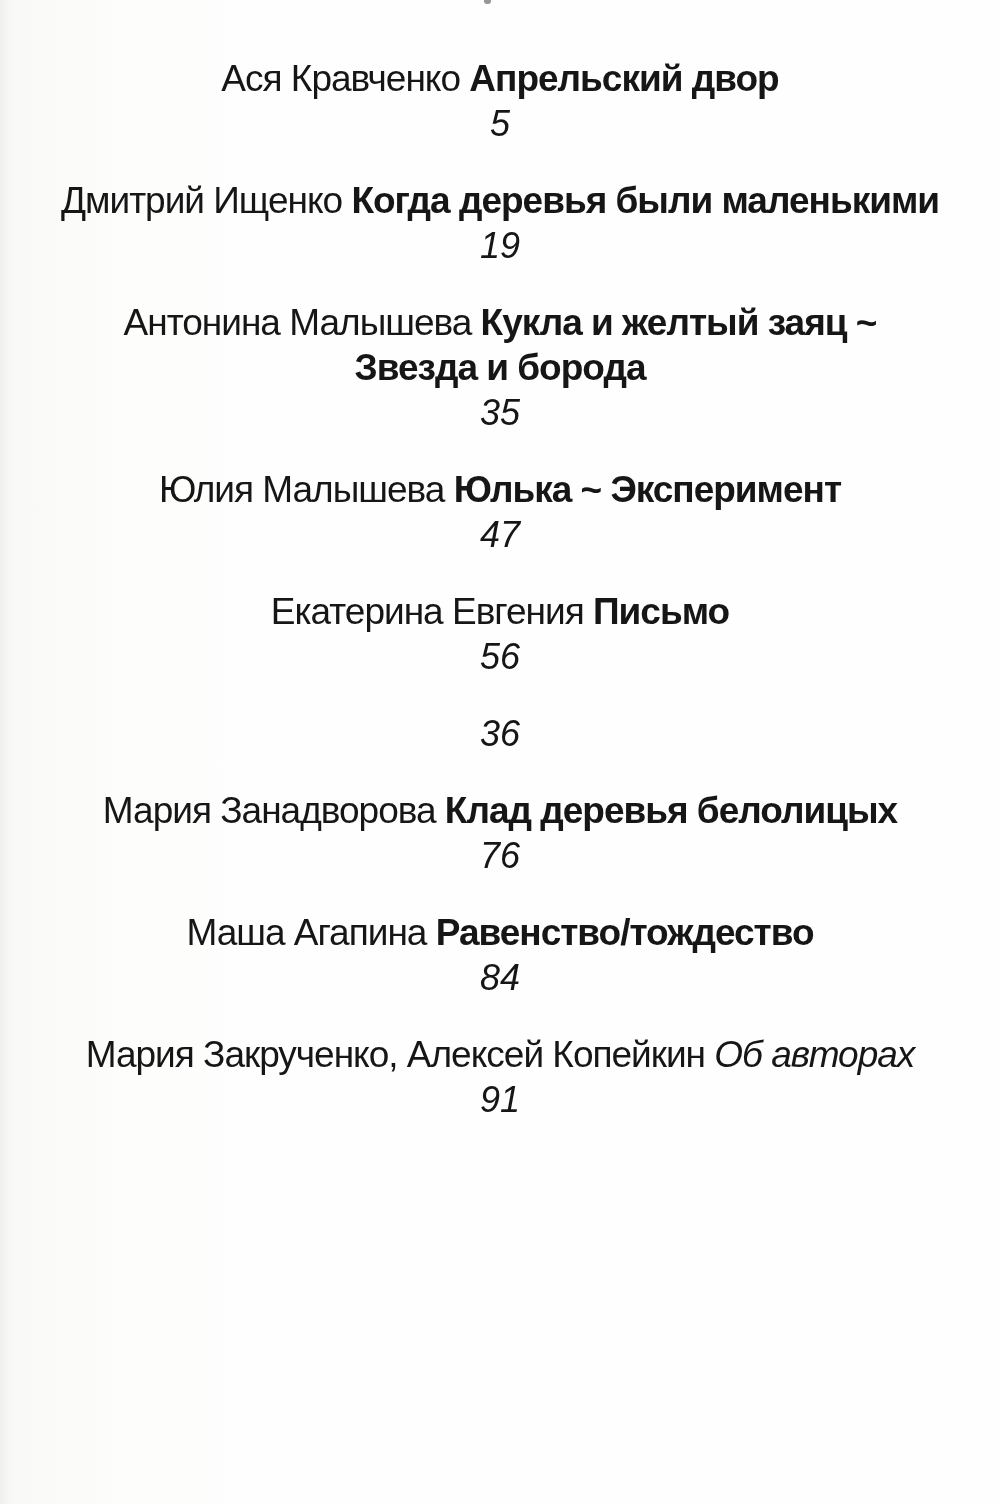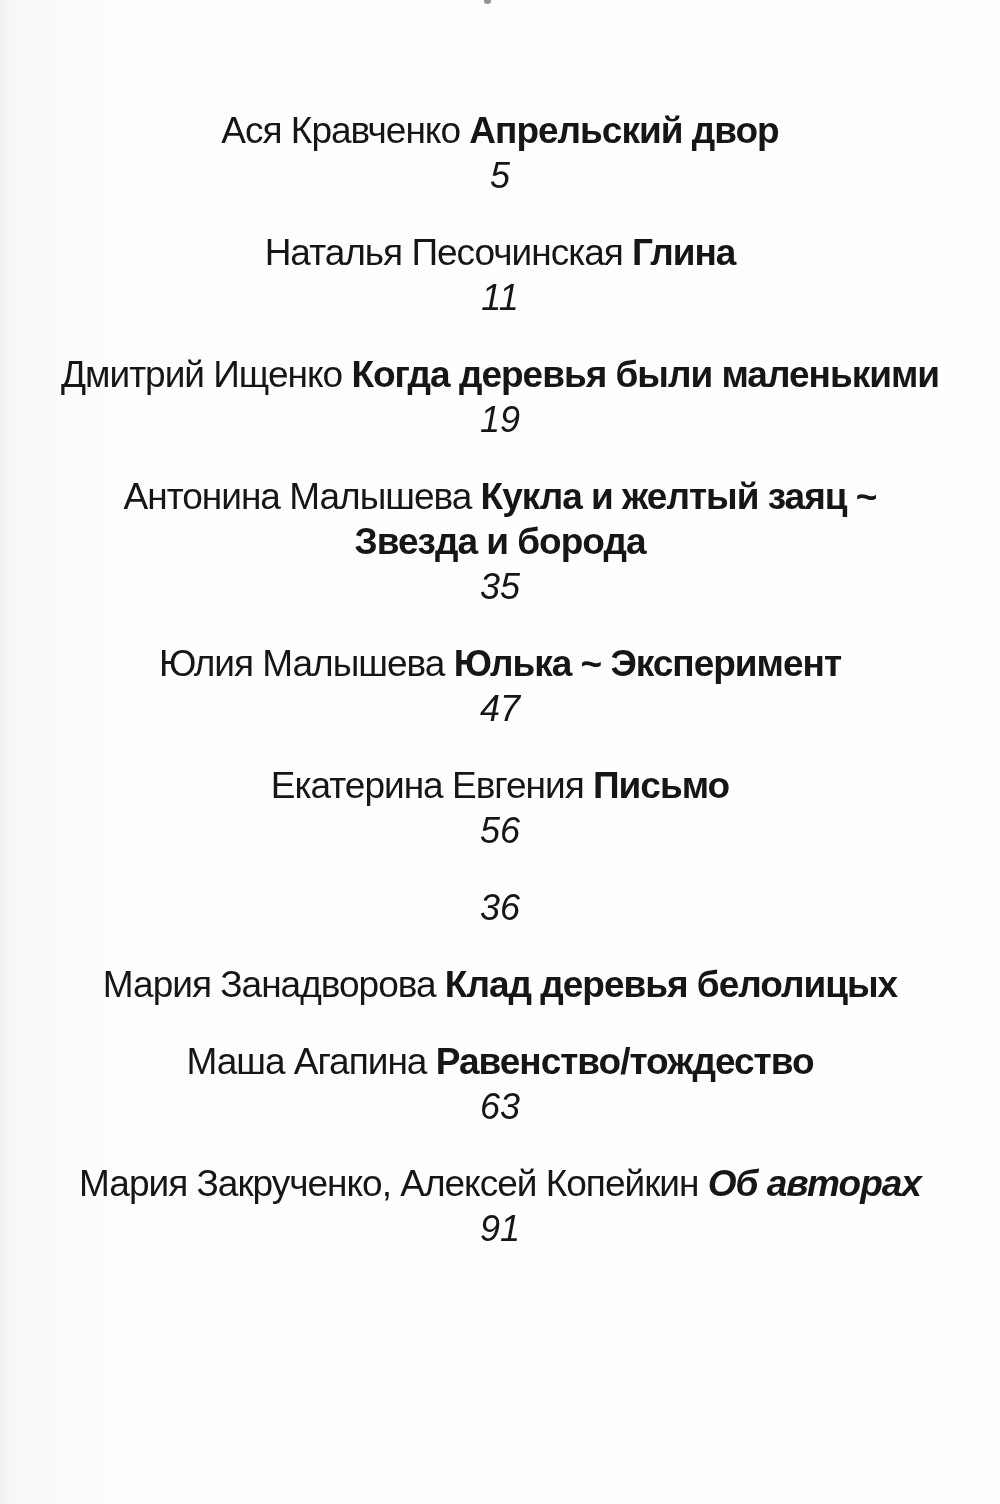--- a/index.html
+++ b/index.html
@@ -20,61 +20,57 @@
     position: absolute;
     top: 0;
     left: 484px;
     width: 7px;
     height: 4px;
     background: #6b6b66;
     border-radius: 0 0 3px 3px;
     opacity: .7;
   }
   .toc {
-    padding-top: 108px;
+    padding-top: 56px;
     text-align: center;
   }
   .entry {
     margin-bottom: 32px;
   }
   .entry-heading {
     font-size: 37px;
     line-height: 45px;
     letter-spacing: -1px;
   }
   .author {
     font-weight: 400;
   }
   .title-bold {
     font-weight: 700;
   }
   .title-italic {
     font-style: italic;
-    font-weight: 700;
+    font-weight: 400;
   }
   .page-num {
     font-size: 36px;
     line-height: 45px;
     font-style: italic;
     letter-spacing: 0;
   }
 </style>
 </head>
 <body>
 
 <div class="scan-speck"></div>
 
 <div class="toc">
     <div class="entry">
       <div class="entry-heading"><span class="author">Ася Кравченко </span><span class="title-bold">Апрельский двор</span></div>
       <div class="page-num">5</div>
-    </div>
-    <div class="entry">
-      <div class="entry-heading"><span class="author">Наталья Песочинская </span><span class="title-bold">Глина</span></div>
-      <div class="page-num">11</div>
     </div>
     <div class="entry">
       <div class="entry-heading"><span class="author">Дмитрий Ищенко </span><span class="title-bold">Когда деревья были маленькими</span></div>
       <div class="page-num">19</div>
     </div>
     <div class="entry">
       <div class="entry-heading"><span class="author">Антонина Малышева </span><span class="title-bold">Кукла и желтый заяц ~<br>Звезда и борода</span></div>
       <div class="page-num">35</div>
     </div>
     <div class="entry">
@@ -83,22 +79,23 @@
     </div>
     <div class="entry">
       <div class="entry-heading"><span class="author">Екатерина Евгения </span><span class="title-bold">Письмо</span></div>
       <div class="page-num">56</div>
     </div>
     <div class="entry">
       <div class="page-num">36</div>
     </div>
     <div class="entry">
       <div class="entry-heading"><span class="author">Мария Занадворова </span><span class="title-bold">Клад деревья белолицых</span></div>
+      <div class="page-num">76</div>
     </div>
     <div class="entry">
       <div class="entry-heading"><span class="author">Маша Агапина </span><span class="title-bold">Равенство/тождество</span></div>
-      <div class="page-num">63</div>
+      <div class="page-num">84</div>
     </div>
     <div class="entry">
       <div class="entry-heading"><span class="author">Мария Закрученко, Алексей Копейкин </span><span class="title-italic">Об авторах</span></div>
       <div class="page-num">91</div>
     </div>
   </div>
 
 </body></html>

